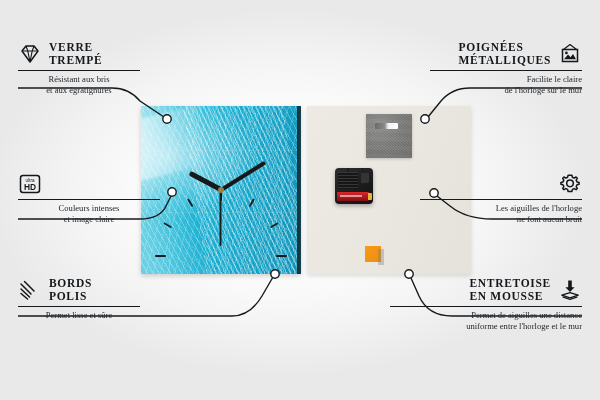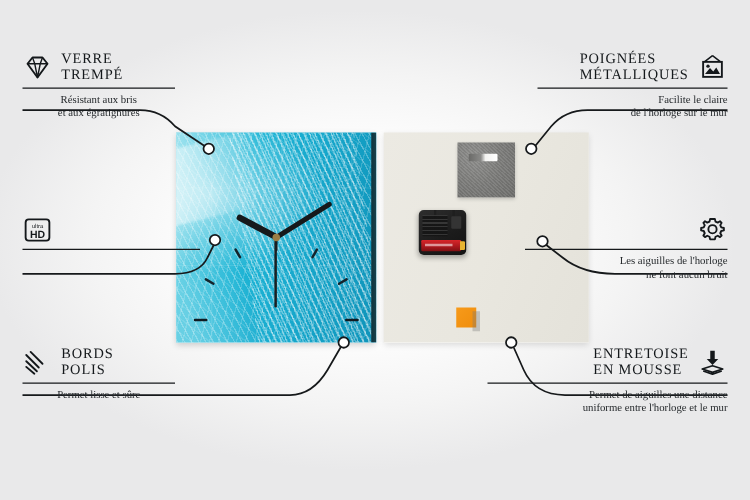--- a/index.html
+++ b/index.html
@@ -240,21 +240,21 @@
 
   
   .callout { position: absolute; }
   .co-head {
     display: flex;
     align-items: center;
     gap: 7px;
   }
   .co-title {
     font-family: "Liberation Serif", serif;
-    font-weight: normal;
+    font-weight: bold;
     font-size: 11.5px;
     letter-spacing: .7px;
     line-height: 13px;
     color: #14181b;
     text-transform: uppercase;
     white-space: pre-line;
   }
   .co-rule {
     height: 1px;
     background: #16191b;
@@ -382,20 +382,22 @@
 
   <div class="callout left" style="left:18px; top:172px; width:142px">
     <div class="co-head">
       <svg class="ico" viewBox="0 0 24 24">
         <rect x="2.5" y="3.5" width="19" height="17" rx="2.5" fill="none" stroke="#14181b" stroke-width="1.5"></rect>
         <text x="12" y="10.4" text-anchor="middle" font-family="Liberation Sans, sans-serif" font-size="4.6" fill="#14181b">ultra</text>
         <text x="12" y="18" text-anchor="middle" font-family="Liberation Sans, sans-serif" font-size="8.4" font-weight="bold" fill="#14181b">HD</text>
       </svg>
     </div>
     <div class="co-rule"></div>
+    <div class="co-sub">Couleurs intenses
+et image claire</div>
   </div>
 
   <div class="callout left" style="left:18px; top:277px; width:122px">
     <div class="co-head">
       <svg class="ico" viewBox="0 0 24 24">
         <path d="M3 6 L13 16 M3 11 L11.5 19 M3 15.5 L9.5 21 M6.5 3.5 L16 13" fill="none" stroke="#14181b" stroke-width="1.5" stroke-linecap="round"></path>
       </svg>
       <div class="co-title">BORDS
 POLIS</div>
     </div>

